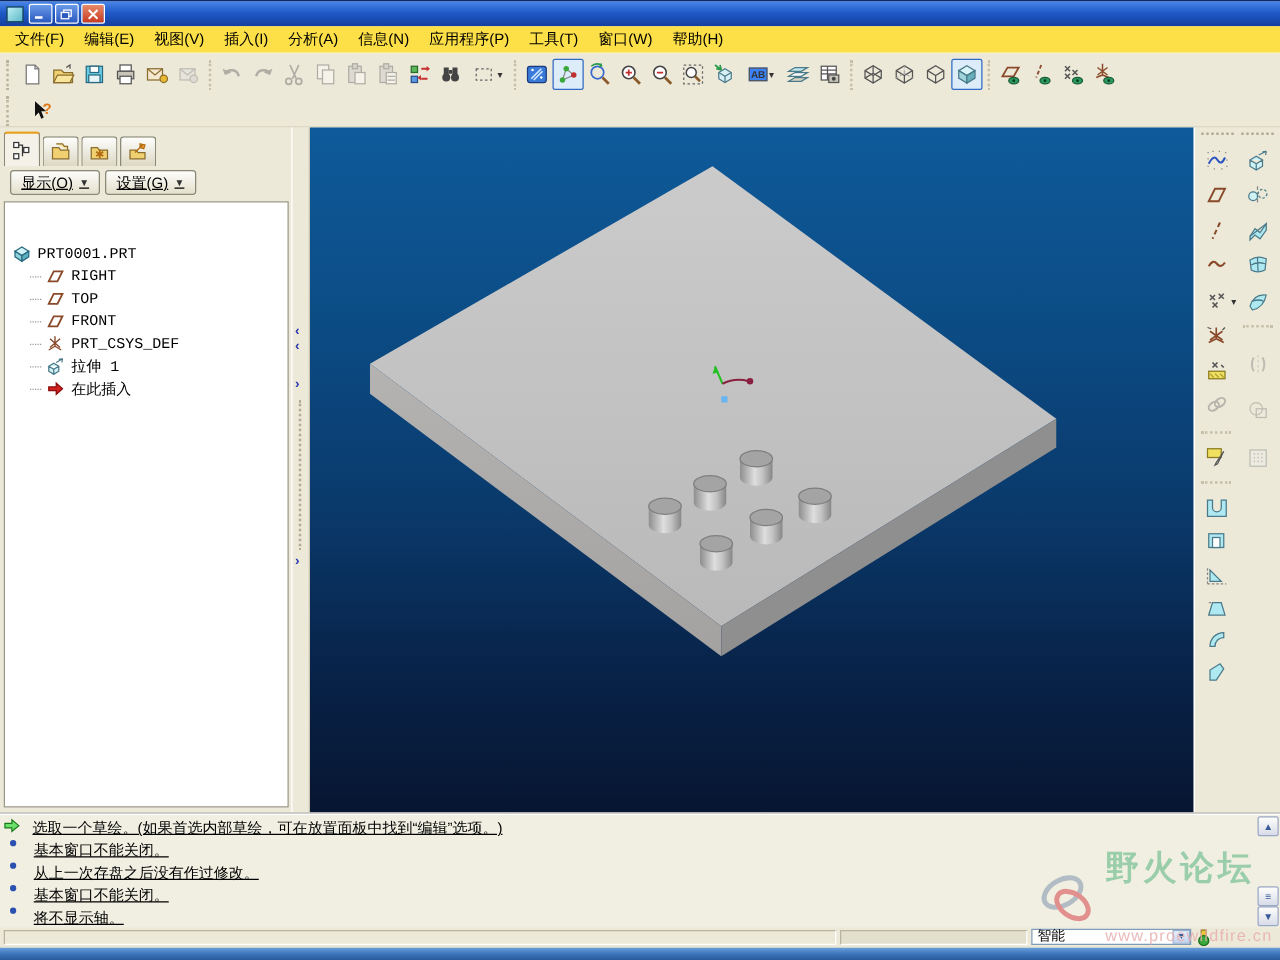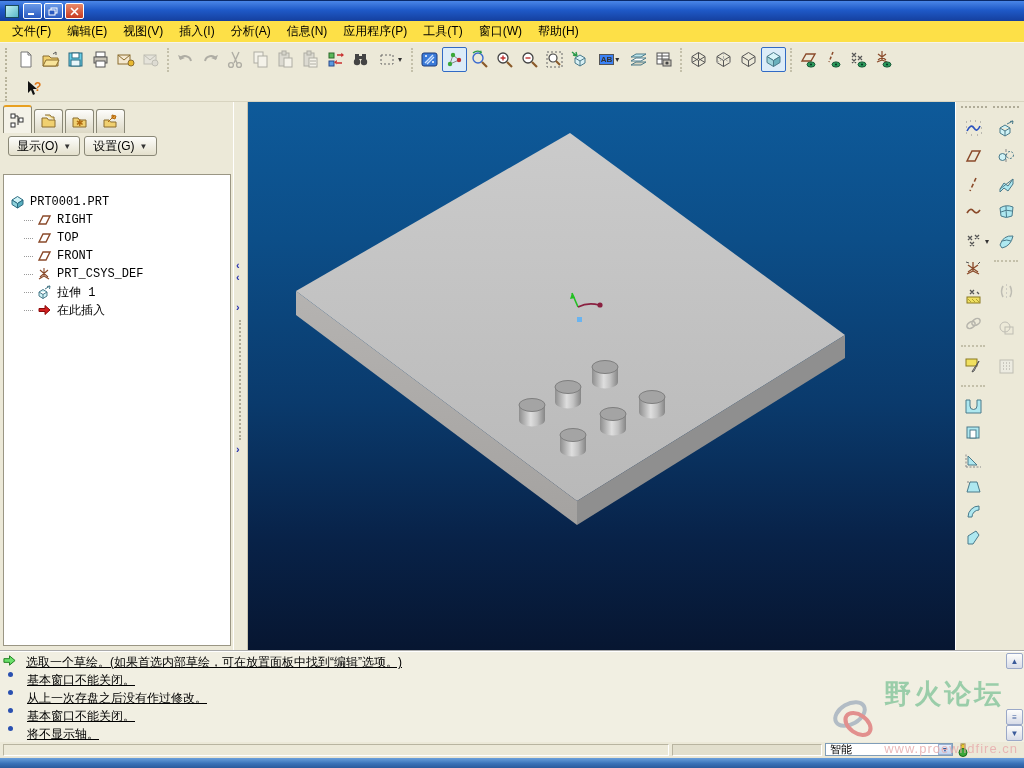--- a/index.html
+++ b/index.html
@@ -38,23 +38,23 @@
 
   
   .left-panel { width:233px; background:#ece9d8; display:flex; flex-direction:column; }
   .tabs { display:flex; align-items:flex-end; height:31px; padding:2px 2px 0 3px; gap:2px; }
   .tab { width:29px; height:24px; border:1px solid #8a8877; border-bottom:none; border-radius:3px 3px 0 0;
     background:linear-gradient(180deg,#fdfdfb,#dcd8c4); display:flex; align-items:center; justify-content:center; }
   .tab.active { height:28px; background:#f4f2e8; border-top:2px solid #e8a020; }
   .tab svg { width:17px; height:17px; }
   .panel-btn-row { display:flex; gap:4px; padding:3px 6px 4px 8px; }
   .pbtn { height:20px; padding:1px 8px; border:1px solid #8a8877; border-radius:3px;
-    background:linear-gradient(180deg,#fdfdfb,#e4e0cc); display:flex; align-items:center; gap:4px; font-size:12px; }
+    background:linear-gradient(180deg,#fdfdfb,#e4e0cc); display:flex; align-items:center; gap:4px; font-size:12px;text-decoration:underline; }
   .pbtn .caret { font-size:8px; }
-  .tree-box { flex:1; margin:14px 2px 4px 3px; border:1px solid #9a9684; background:#fff; overflow:hidden; padding-top:18px; }
+  .tree-box { flex:1; margin:1px 2px 4px 3px; border:1px solid #9a9684; background:#fff; overflow:hidden; padding-top:32px; }
   .tree-row { display:flex; align-items:center; height:18px; padding-left:6px; gap:5px;
     font-family:"Liberation Mono","DejaVu Sans Mono",monospace; font-size:12px; white-space:nowrap; }
   .tree-row.child { padding-left:20px; }
   .tree-row.child::before { content:""; width:9px; border-top:1px dotted #9a9a9a; margin-right:-1px; }
   .tree-row svg { width:15px; height:14px; flex:none; }
 
   
   .sash { width:15px; background:#ece9d8; border-left:1px solid #fff; border-right:1px solid #c8c4b0; position:relative; }
   .sash .dots { position:absolute; left:5px; top:218px; height:120px; border-left:2px dotted #b0ac98; }
   .sash-ch { position:absolute; left:2px; color:#2a34b0; font-size:11px; font-weight:bold; line-height:10px; }

